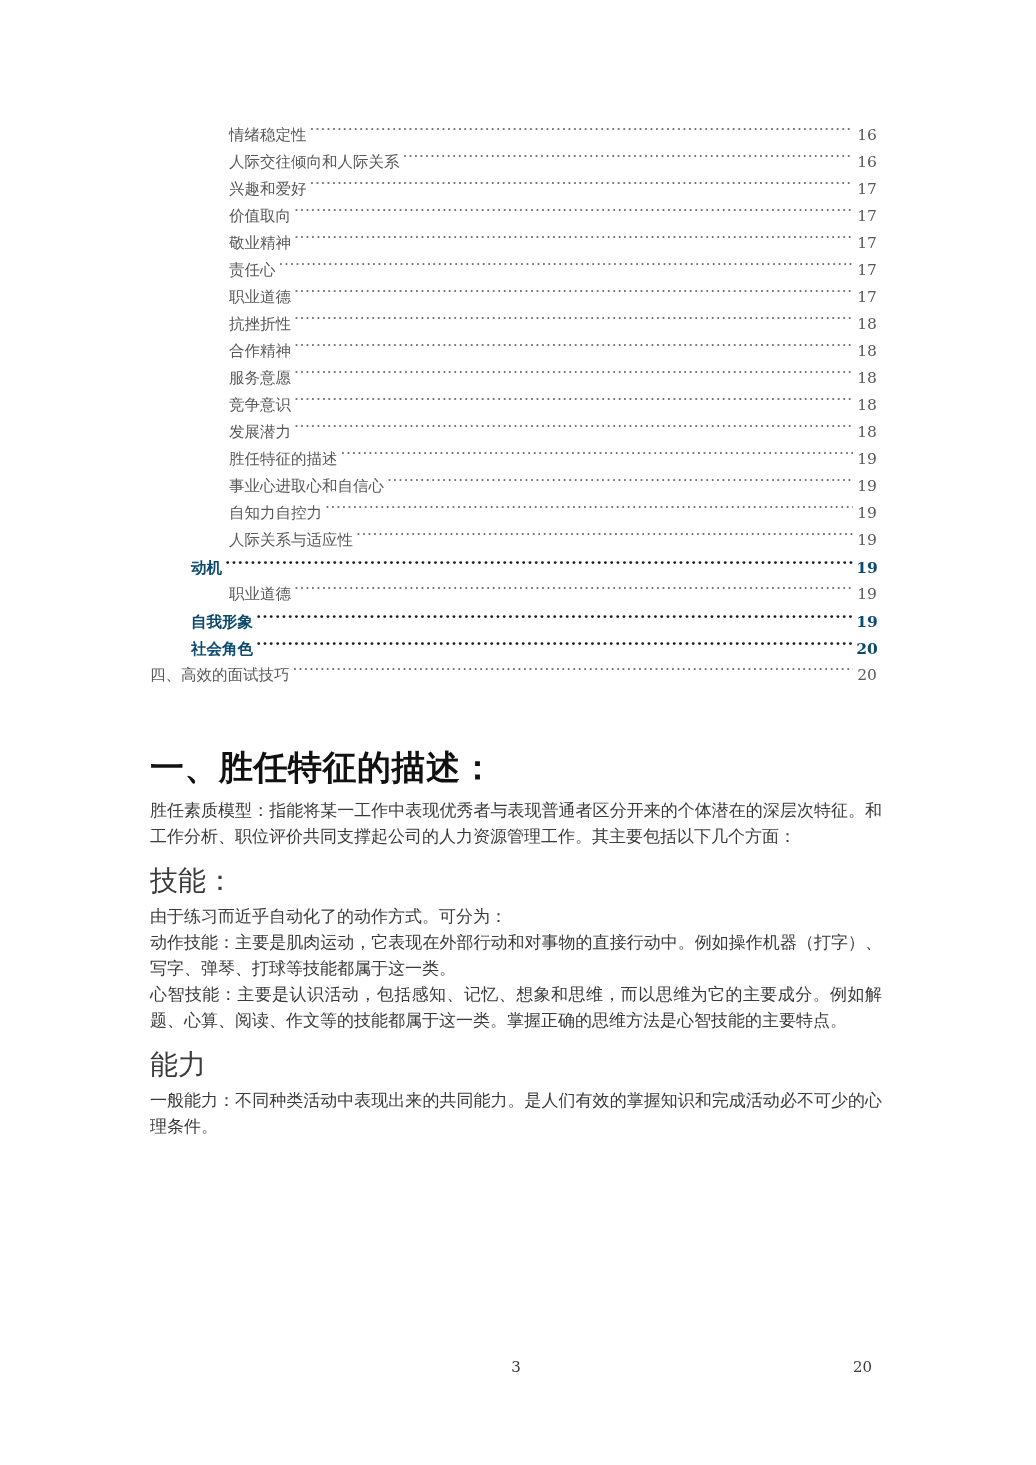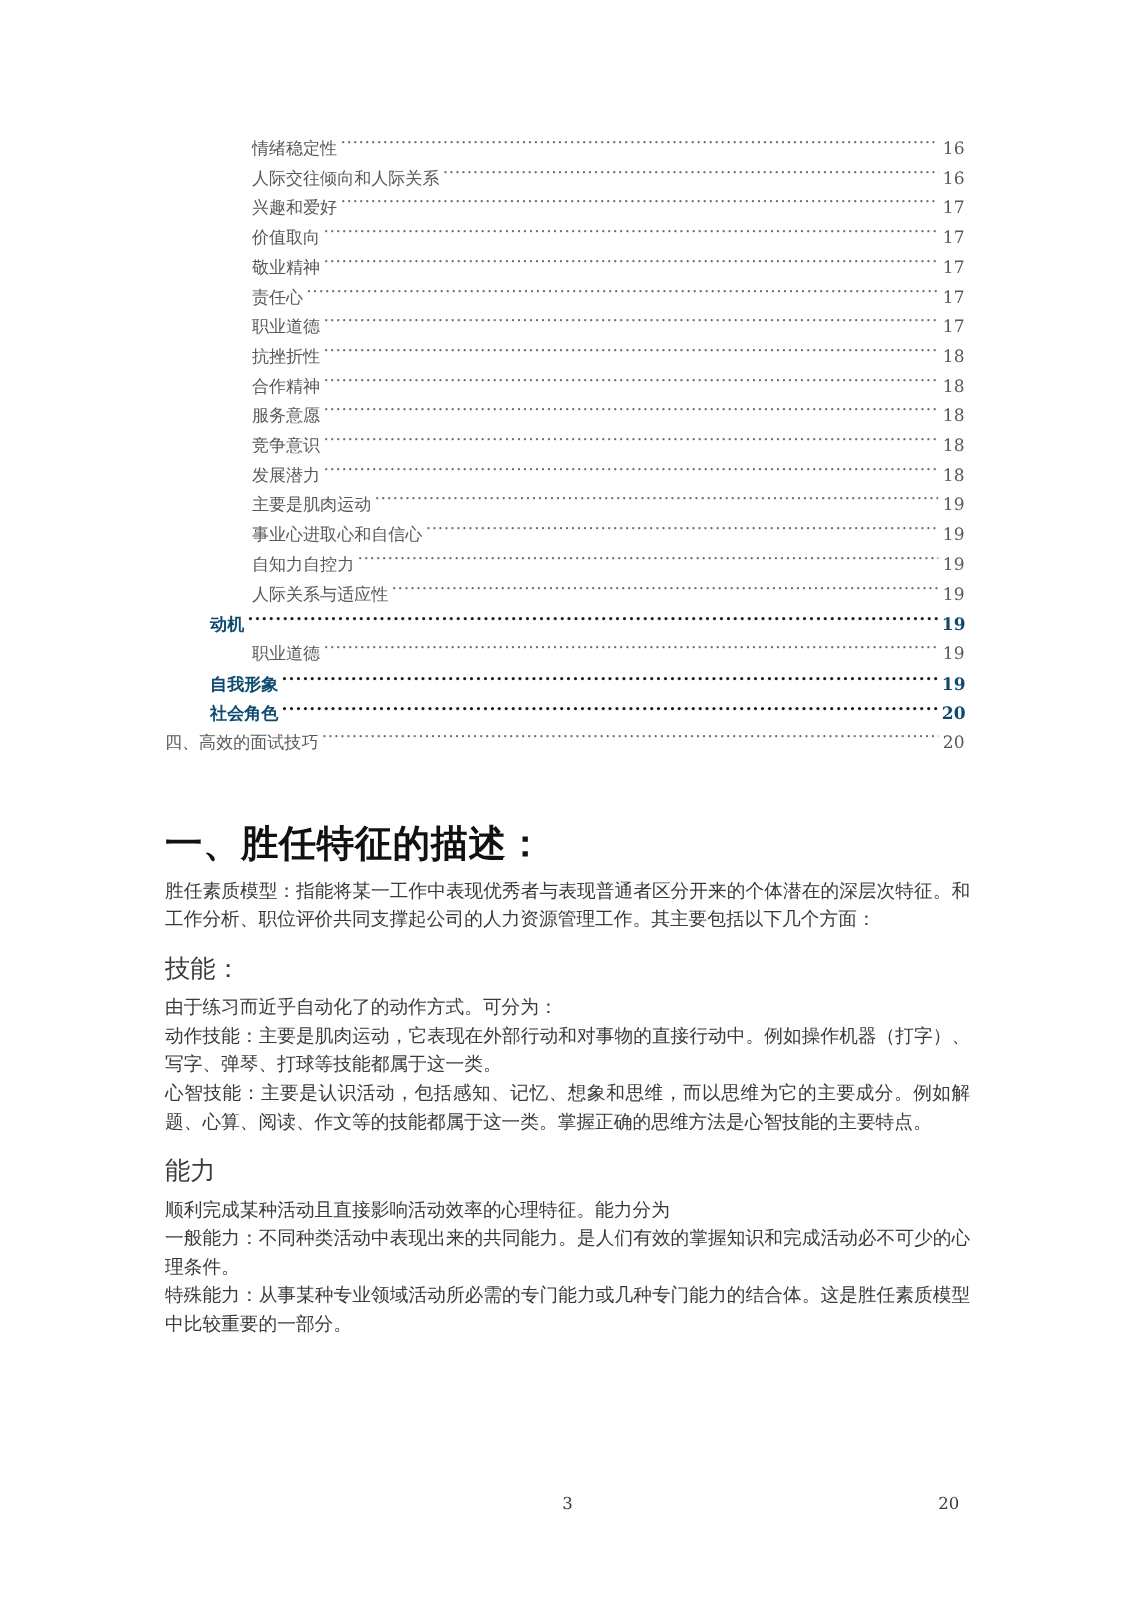--- a/index.html
+++ b/index.html
@@ -86,21 +86,21 @@
   }
   h1.doc-h1 {
     font-size: 34px;
     font-weight: bold;
     color: #111111;
     margin: 0 0 8px 0;
     line-height: 44px;
     letter-spacing: 0.5px;
   }
   h2.doc-h2 {
-    font-size: 23px;
+    font-size: 28px;
     font-weight: normal;
     color: #3a3a3a;
     margin: 16px 0 6px 0;
     line-height: 32px;
   }
   p.doc-p {
     font-size: 17px;
     line-height: 26px;
     margin: 0;
     color: #3a3a3a;
@@ -193,21 +193,21 @@
         <span class="toc-label">竞争意识</span>
         <span class="toc-leader"></span>
         <span class="toc-page">18</span>
       </div>
       <div class="toc-row lvl3">
         <span class="toc-label">发展潜力</span>
         <span class="toc-leader"></span>
         <span class="toc-page">18</span>
       </div>
       <div class="toc-row lvl3">
-        <span class="toc-label">主要是肌肉运动</span>
+        <span class="toc-label">胜任特征的描述</span>
         <span class="toc-leader"></span>
         <span class="toc-page">19</span>
       </div>
       <div class="toc-row lvl3">
         <span class="toc-label">事业心进取心和自信心</span>
         <span class="toc-leader"></span>
         <span class="toc-page">19</span>
       </div>
       <div class="toc-row lvl3">
         <span class="toc-label">自知力自控力</span>
@@ -258,23 +258,21 @@
 
     <div class="para-block">
       <p class="doc-p">由于练习而近乎自动化了的动作方式。可分为：</p>
       <p class="doc-p">动作技能：主要是肌肉运动，它表现在外部行动和对事物的直接行动中。例如操作机器（打字）、写字、弹琴、打球等技能都属于这一类。</p>
       <p class="doc-p">心智技能：主要是认识活动，包括感知、记忆、想象和思维，而以思维为它的主要成分。例如解题、心算、阅读、作文等的技能都属于这一类。掌握正确的思维方法是心智技能的主要特点。</p>
     </div>
 
     <h2 class="doc-h2">能力</h2>
 
     <div class="para-block">
-      <p class="doc-p">顺利完成某种活动且直接影响活动效率的心理特征。能力分为</p>
       <p class="doc-p">一般能力：不同种类活动中表现出来的共同能力。是人们有效的掌握知识和完成活动必不可少的心理条件。</p>
-      <p class="doc-p">特殊能力：从事某种专业领域活动所必需的专门能力或几种专门能力的结合体。这是胜任素质模型中比较重要的一部分。</p>
     </div>
 
   </div>
 
   <div class="footer">
     <span class="footer-center">3</span>
     <span class="footer-right">20</span>
   </div>
 
 </div>

